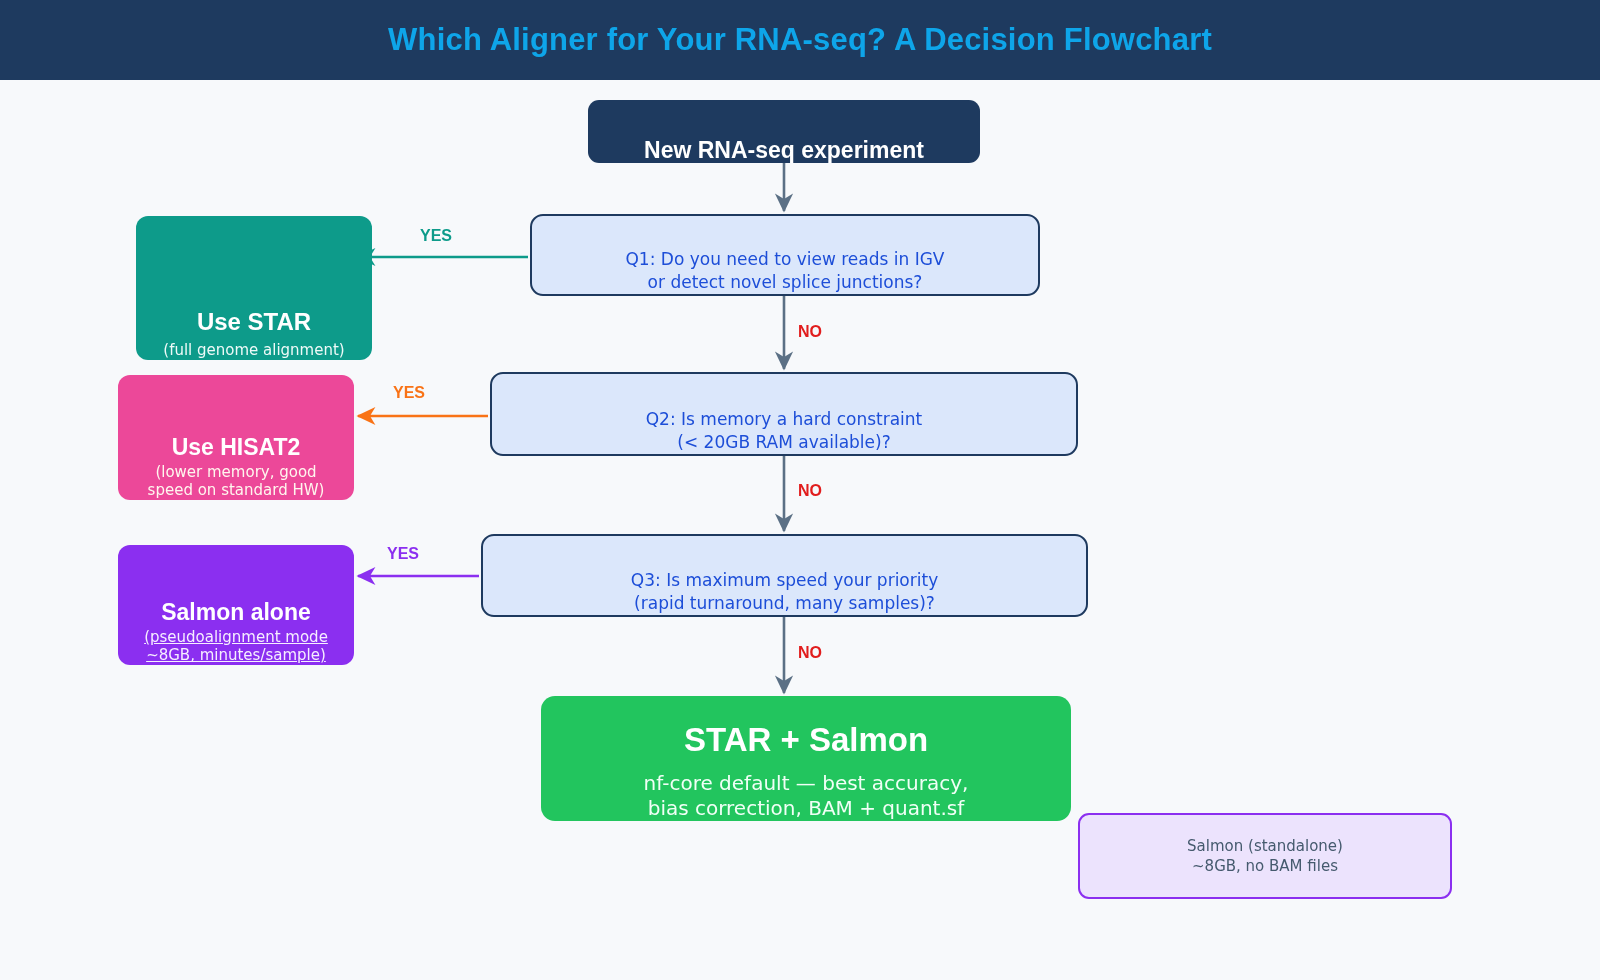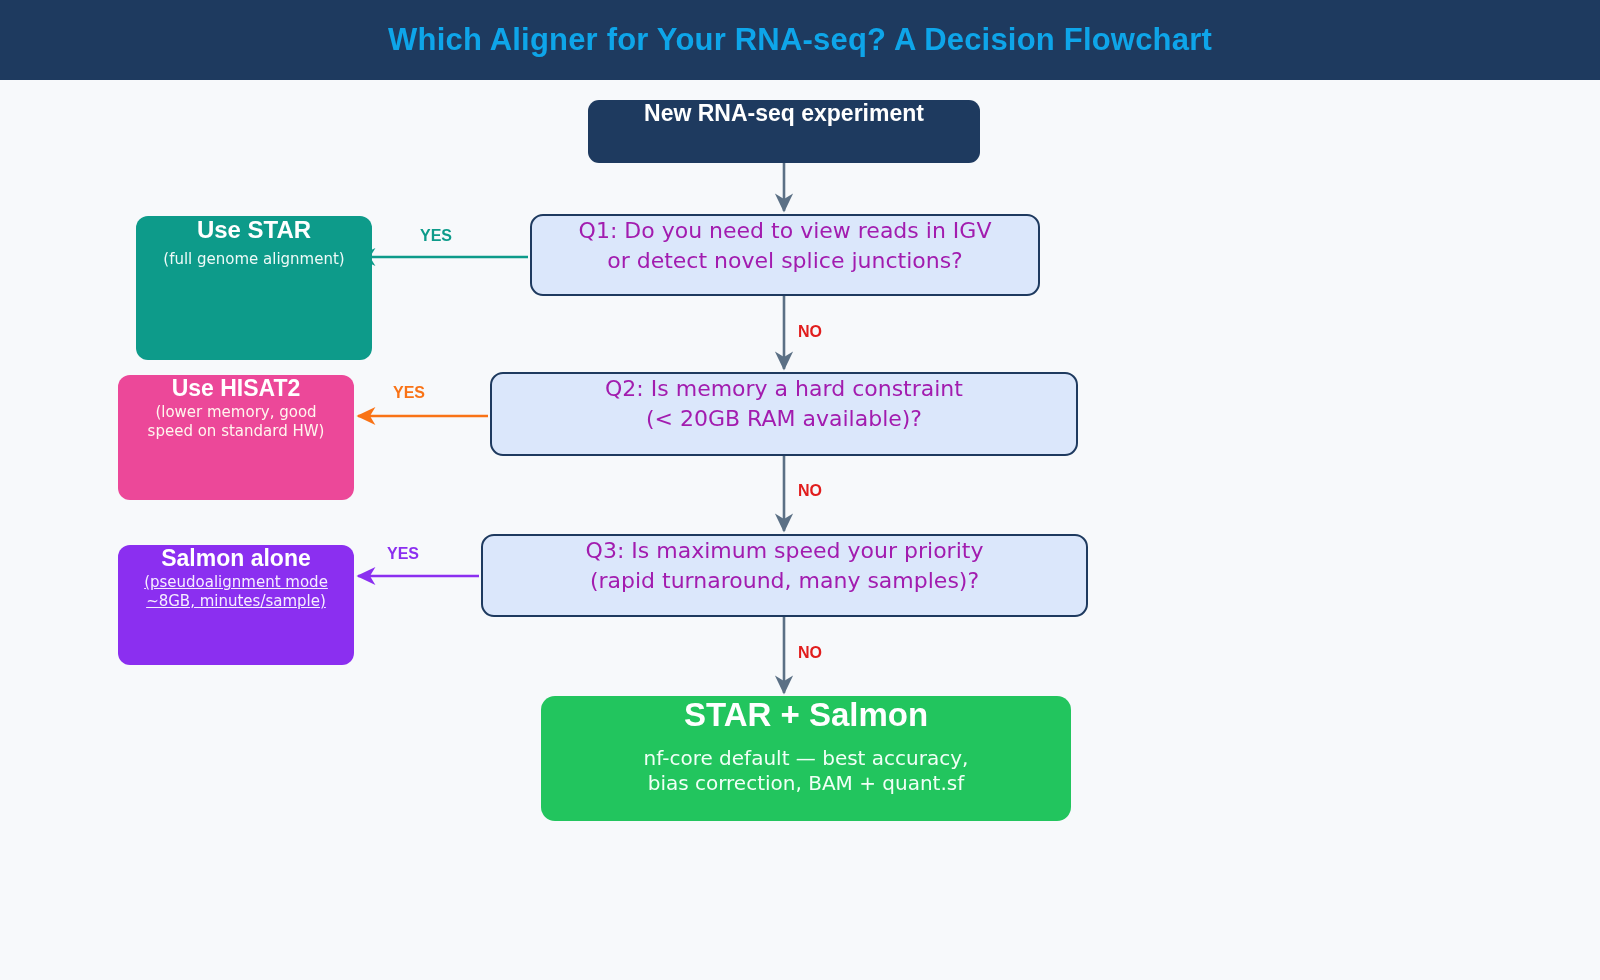--- a/index.html
+++ b/index.html
@@ -46,21 +46,21 @@
     pointer-events: none;
   }
 
   
   .node {
     position: absolute;
     box-sizing: border-box;
     display: flex;
     flex-direction: column;
     align-items: center;
-    justify-content: flex-start;
+    justify-content: flex-end;
     text-align: center;
     border-radius: 12px;
   }
   .node .title {
     font-weight: bold;
     line-height: 1.15;
   }
   .node .sub {
     line-height: 1.25;
     white-space: pre-line;
@@ -79,22 +79,22 @@
     font-family: "Liberation Sans", sans-serif;
   }
 
   
   .qnode {
     background: #dbe7fb;
     border: 2.5px solid #1e3a5f;
     border-radius: 13px;
   }
   .qnode .qtext {
-    color: #a21caf;
-    font-size: 22px;
+    color: #1d4ed8;
+    font-size: 17px;
     line-height: 1.35;
     white-space: pre-line;
     text-align: center;
   }
   #node-q1 { left: 530px; top: 134px; width: 510px; height: 82px; }
   #node-q2 { left: 490px; top: 292px; width: 588px; height: 84px; }
   #node-q3 { left: 481px; top: 454px; width: 607px; height: 83px; }
 
   
   #node-star {
@@ -253,14 +253,18 @@
 ~8GB, minutes/sample)</div>
   </div>
 
   <div class="node" id="node-final">
     <div class="title">STAR + Salmon</div>
     <div class="sub">nf-core default — best accuracy,
 bias correction, BAM + quant.sf</div>
   </div>
 
 
+  <div class="note" id="note-salmon">
+    <div class="ntext">Salmon (standalone)
+~8GB, no BAM files</div>
+  </div>
 
 </div>
 
 </body></html>

